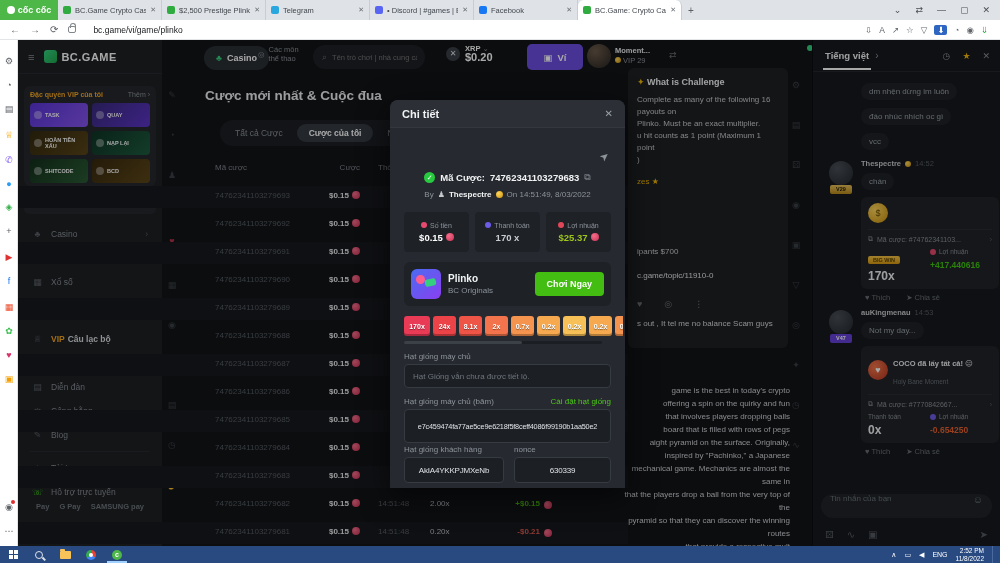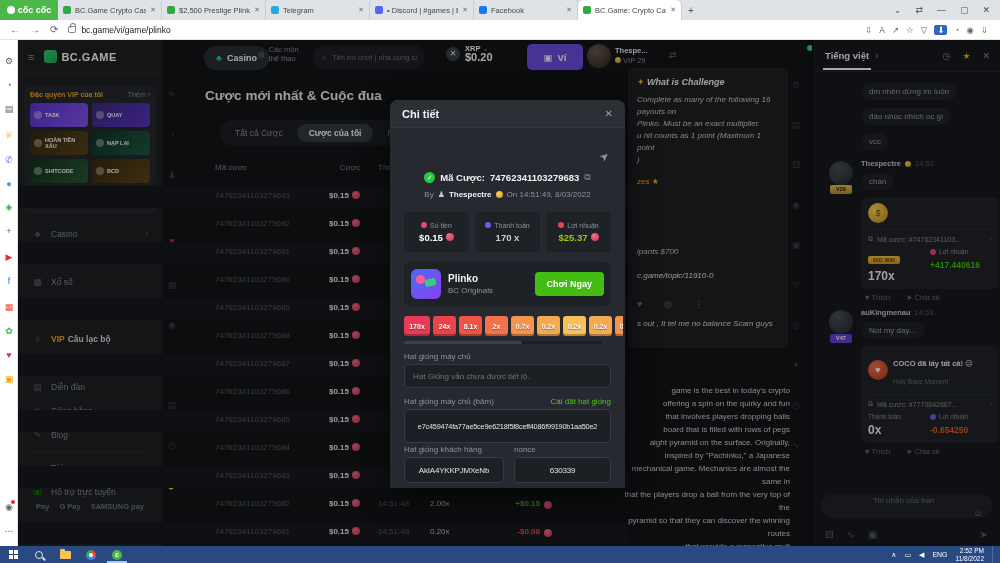--- a/index.html
+++ b/index.html
@@ -16,21 +16,21 @@
   .tab.active{background:#fff;border-radius:6px 6px 0 0;}
   .tab .fav{width:8px;height:8px;border-radius:2px;flex:none;}
   .tab .t{white-space:nowrap;overflow:hidden;flex:1;}
   .tab .x{color:#6a7076;font-size:7px;flex:none;}
   #newtab{width:18px;color:#5a6066;font-size:10px;display:flex;align-items:center;justify-content:center;}
   #winbtns{margin-left:auto;display:flex;align-items:center;gap:14px;padding-right:10px;color:#4a4f54;font-size:9px;}
   #toolbar{position:absolute;left:0;top:20px;width:1000px;height:20px;background:#fff;display:flex;align-items:center;font-size:10px;color:#5f6368;border-bottom:1px solid #e3e6e9;}
   #navbtns{display:flex;gap:10px;padding:0 10px;}
   #lockico{width:8px;height:7px;border:1px solid #80868b;border-radius:2px;position:relative;margin-right:5px;}
   #lockico:before{content:"";position:absolute;left:1px;top:-4px;width:4px;height:4px;border:1px solid #80868b;border-bottom:none;border-radius:3px 3px 0 0;}
-  #urltext{font-size:8.5px;color:#202124;}
+  #urltext{font-size:8.5px;color:#202124;margin-left:12px;}
   #tbicons{margin-left:auto;display:flex;align-items:center;gap:7px;padding-right:12px;font-size:8.5px;}
   #tbicons .boxed{background:#2f66c2;color:#fff;border-radius:2px;padding:0 3px;}
 
   
   #cocbar{position:absolute;left:0;top:40px;width:18px;height:506px;background:#fff;border-right:1px solid #e3e6e9;z-index:6;}
   .cicon{position:absolute;left:0;width:18px;text-align:center;font-size:9px;line-height:10px;}
   .reddot{position:absolute;width:4px;height:4px;border-radius:50%;background:#e03131;}
 
   
   #page{position:absolute;left:18px;top:40px;width:982px;height:506px;background:#131518;overflow:hidden;}
@@ -72,21 +72,21 @@
   .tid{position:absolute;left:197px;top:5px;}
   .tbet{position:absolute;left:250px;top:5px;width:92px;text-align:right;color:#e8eaec;font-weight:bold;}
   .ttime{position:absolute;left:360px;top:5px;}
   .tpay{position:absolute;left:412px;top:5px;color:#b7bcc2;}
   .tprofit{position:absolute;left:430px;top:5px;width:92px;text-align:right;font-weight:bold;}
   .coin{display:inline-block;width:8px;height:8px;border-radius:50%;background:radial-gradient(circle at 35% 35%,#f46e8b,#c92f52);vertical-align:-1px;margin-left:3px;}
   .tprofit:empty ~ .coin2{display:none;}
   .coin2{position:absolute;left:526px;top:7px;width:8px;height:8px;border-radius:50%;background:radial-gradient(circle at 35% 35%,#f46e8b,#c92f52);}
 
   
-  #chal{position:absolute;left:610px;top:28px;width:160px;height:280px;background:#1f2124;border-radius:6px;padding:8px 9px;color:#c6c9cc;font-size:8px;line-height:12px;font-style:italic;}
+  #chal{position:absolute;left:610px;top:28px;width:160px;height:280px;background:#1f2124;border-radius:6px;padding:8px 9px;color:#c6c9cc;font-size:8px;line-height:12px;}
   #chal .tt{color:#f3f4f5;font-weight:bold;font-size:9px;margin-bottom:6px;}
   #chal .gold{color:#f2b705;}
   #chal .lnk{color:#dfe2e5;}
   #chal .foot{margin-top:16px;color:#6a7076;display:flex;gap:22px;font-size:9px;}
   #desc{position:absolute;left:600px;top:344px;width:172px;color:#cdd0d4;font-size:8px;line-height:13px;text-align:right;}
 
   
   #chat{position:absolute;left:794px;top:0;width:188px;height:506px;background:#17191d;border-left:1px solid #0c0d0f;}
   #chathead{height:32px;border-bottom:1px solid #24272b;display:flex;align-items:center;padding:0 10px;gap:4px;}
   #chathead .lang{color:#f0f2f3;font-size:9.5px;font-weight:bold;border-bottom:2px solid #fff;padding:9px 2px 7px;}
@@ -107,21 +107,21 @@
   .card .bet{display:flex;align-items:center;gap:4px;color:#8b9097;font-size:7px;margin-top:6px;border-top:1px solid #2a2e33;padding-top:5px;}
   .card .bet .chev{margin-left:auto;color:#565c63;}
   .card .cols{display:flex;margin-top:5px;}
   .card .col{flex:1;}
   .ribbon{display:inline-block;background:linear-gradient(#f6c445,#d99a12);color:#5a4200;font-size:5.5px;font-weight:bold;border-radius:2px;padding:1px 5px;}
   .plabel{color:#8b9097;font-size:6.5px;display:flex;align-items:center;gap:3px;}
   .pdot{width:6px;height:6px;border-radius:50%;display:inline-block;}
   .bigmult{color:#f0f2f3;font-weight:bold;font-size:12px;margin-top:3px;}
   .bigprofit{font-weight:bold;font-size:8.5px;margin-top:5px;}
   .likerow{display:flex;gap:16px;color:#6a7076;font-size:7.5px;margin:0 0 6px 44px;}
-  #chatinput{position:absolute;left:8px;right:8px;bottom:28px;height:24px;background:#212429;border-radius:12px;display:flex;align-items:flex-end;padding:0 9px;flex-direction:column;}
+  #chatinput{position:absolute;left:8px;right:8px;bottom:28px;height:24px;background:#212429;border-radius:12px;display:flex;align-items:flex-start;padding:0 9px;}
   #chatinput input{flex:1;background:none;border:none;outline:none;color:#c6cacd;font-size:8px;font-family:inherit;}
   #chatinput input::placeholder{color:#6a7076;}
   #chatinput .smile{color:#6a7076;font-size:10px;}
   #chatfoot{position:absolute;left:12px;right:12px;bottom:6px;display:flex;gap:13px;color:#565c63;font-size:10px;}
   #chatfoot .send{margin-left:auto;}
 
   
   #modal{position:absolute;left:372px;top:60px;width:235px;height:388px;background:#26292f;border-radius:8px 8px 0 0;z-index:10;box-shadow:0 8px 30px rgba(0,0,0,.6);overflow:hidden;}
   #mhead{height:28px;background:#2c3036;display:flex;align-items:center;justify-content:space-between;padding:0 12px;border-bottom:1px solid #34383e;}
   #mhead .t{color:#f0f2f3;font-weight:bold;font-size:11px;}
@@ -404,21 +404,21 @@
     <div class="abs" style="left:428px;top:4px;display:flex;align-items:center;gap:5px">
       <span style="width:14px;height:14px;border-radius:50%;background:#3a3f46;color:#dfe3e7;font-size:8px;text-align:center;line-height:14px">✕</span>
       <span style="color:#fff;font-size:7.5px;line-height:9px"><b>XRP</b> <span style="color:#8b9097">⌄</span><br><b style="font-size:11px">$0.20</b></span>
     </div>
     <div class="abs" style="left:509px;top:4px;width:56px;height:26px;background:#6c4ee0;border-radius:5px;color:#fff;font-weight:bold;font-size:9.5px;display:flex;align-items:center;justify-content:center;gap:5px">
       <span>▣</span>
         <span>Ví</span>
     </div>
     <div class="abs" style="left:569px;top:4px;width:24px;height:24px;border-radius:50%;background:radial-gradient(circle at 35% 30%,#6b5a4a,#272421)"></div>
     <div class="abs" style="left:597px;top:6px;font-size:7.5px;line-height:9.5px">
-      <b style="color:#e8eaec">Thespe...</b><br>
+      <b style="color:#e8eaec">Moment...</b><br>
       <span style="color:#8b9097"><span class="golddot" style="width:6px;height:6px"></span> <span>VIP 29</span></span>
     </div>
     <span class="abs" style="left:651px;top:10px;color:#6a7076;font-size:9px">⇄</span>
     <span class="abs" style="left:789px;top:5px;width:6px;height:6px;border-radius:50%;background:#35d07f"></span>
 
     <div id="maintitle">Cược mới nhất &amp; Cuộc đua</div>
     <div id="mtabs">
       <span class="mt">Tất cả Cược</span>
       <span class="mt on">Cược của tôi</span>
       <span class="mt">Người thắng lớn</span>
@@ -490,21 +490,21 @@
         <span class="ttime">14:51:48</span>
         <span class="tpay">2.00x</span>
         <span class="tprofit" style="color: rgb(73, 179, 14);">+$0.15</span>
         <i class="coin2"></i>
       </div>
     <div class="trow alt" style="top:482px">
         <span class="tid">74762341103279681</span>
         <span class="tbet"><span>$0.15</span><i class="coin"></i></span>
         <span class="ttime">14:51:48</span>
         <span class="tpay">0.20x</span>
-        <span class="tprofit" style="color: rgb(212, 87, 78);">-$0.08</span>
+        <span class="tprofit" style="color: rgb(212, 87, 78);">-$0.21</span>
         <i class="coin2"></i>
       </div>
 
     <div id="chal">
       <div class="tt"><span class="gold">✦</span> <span>What is Challenge</span></div>
       <div>Complete as many of the following 16 payouts on</div>
       <div>Plinko. Must be an exact multiplier.</div>
       <div>u hit counts as 1 point (Maximum 1 point</div>
       <div>)</div>
       <div class="gold" style="margin-top:10px">zes ★</div>

